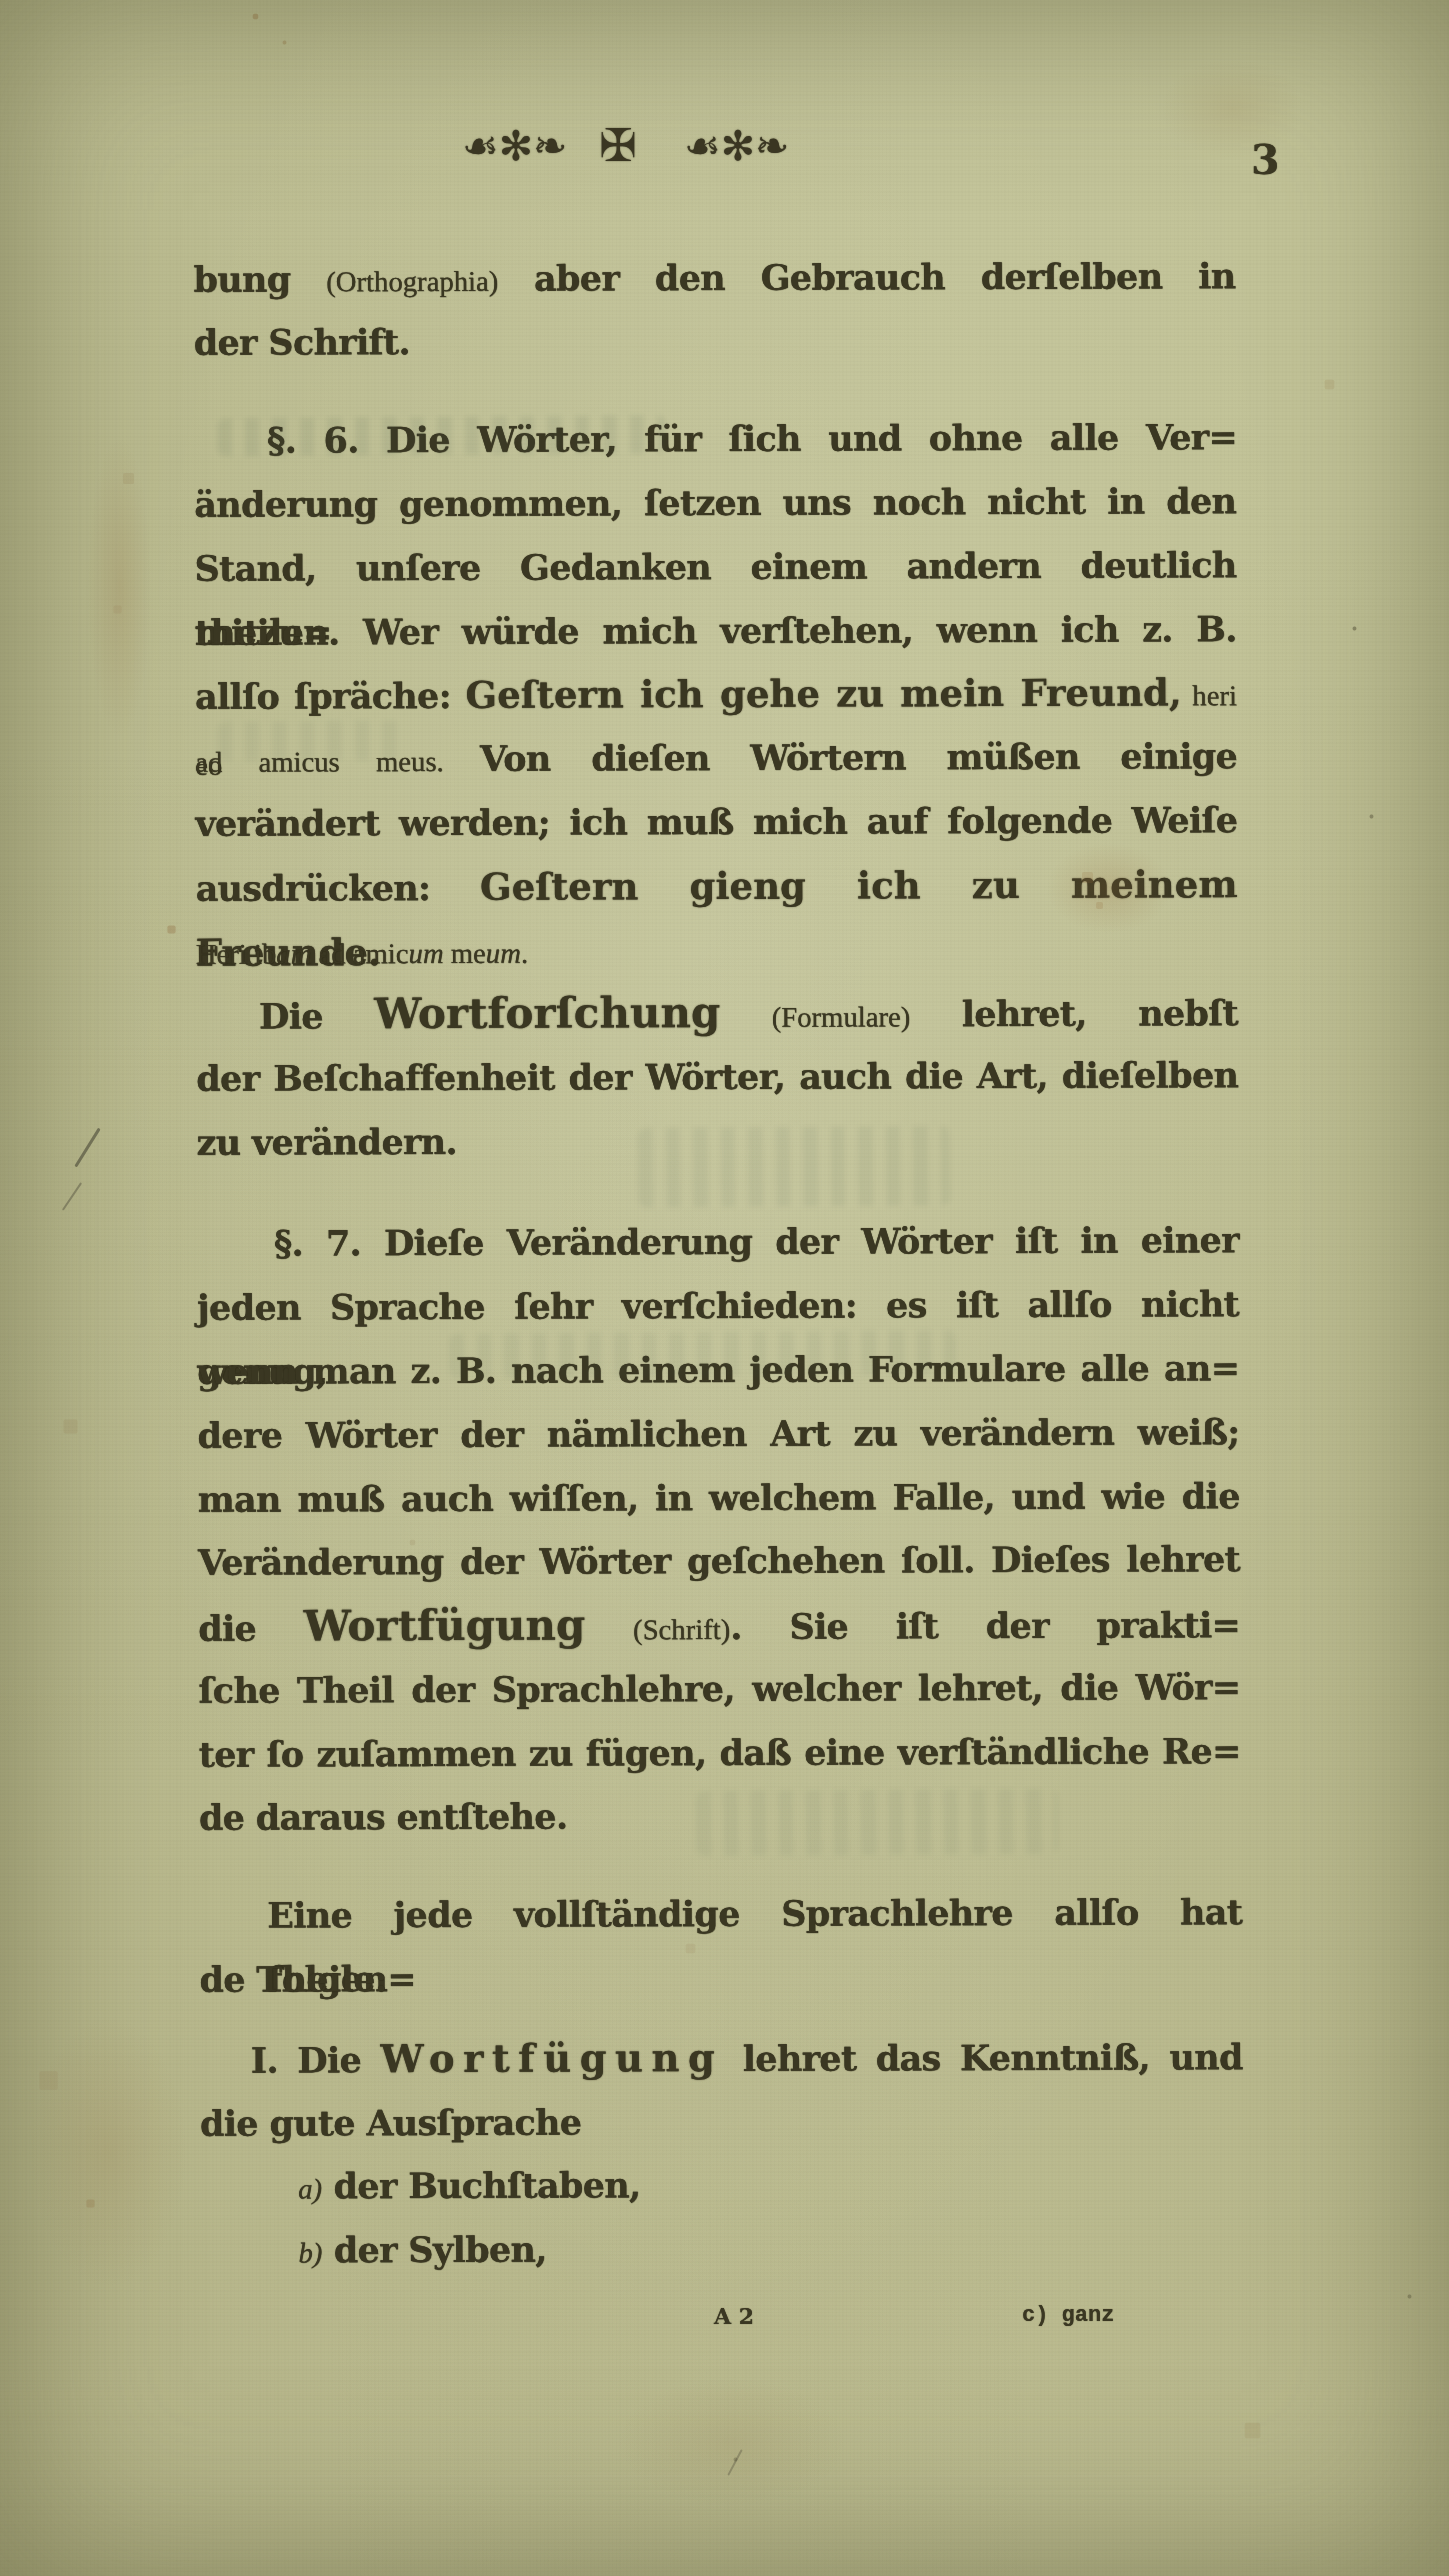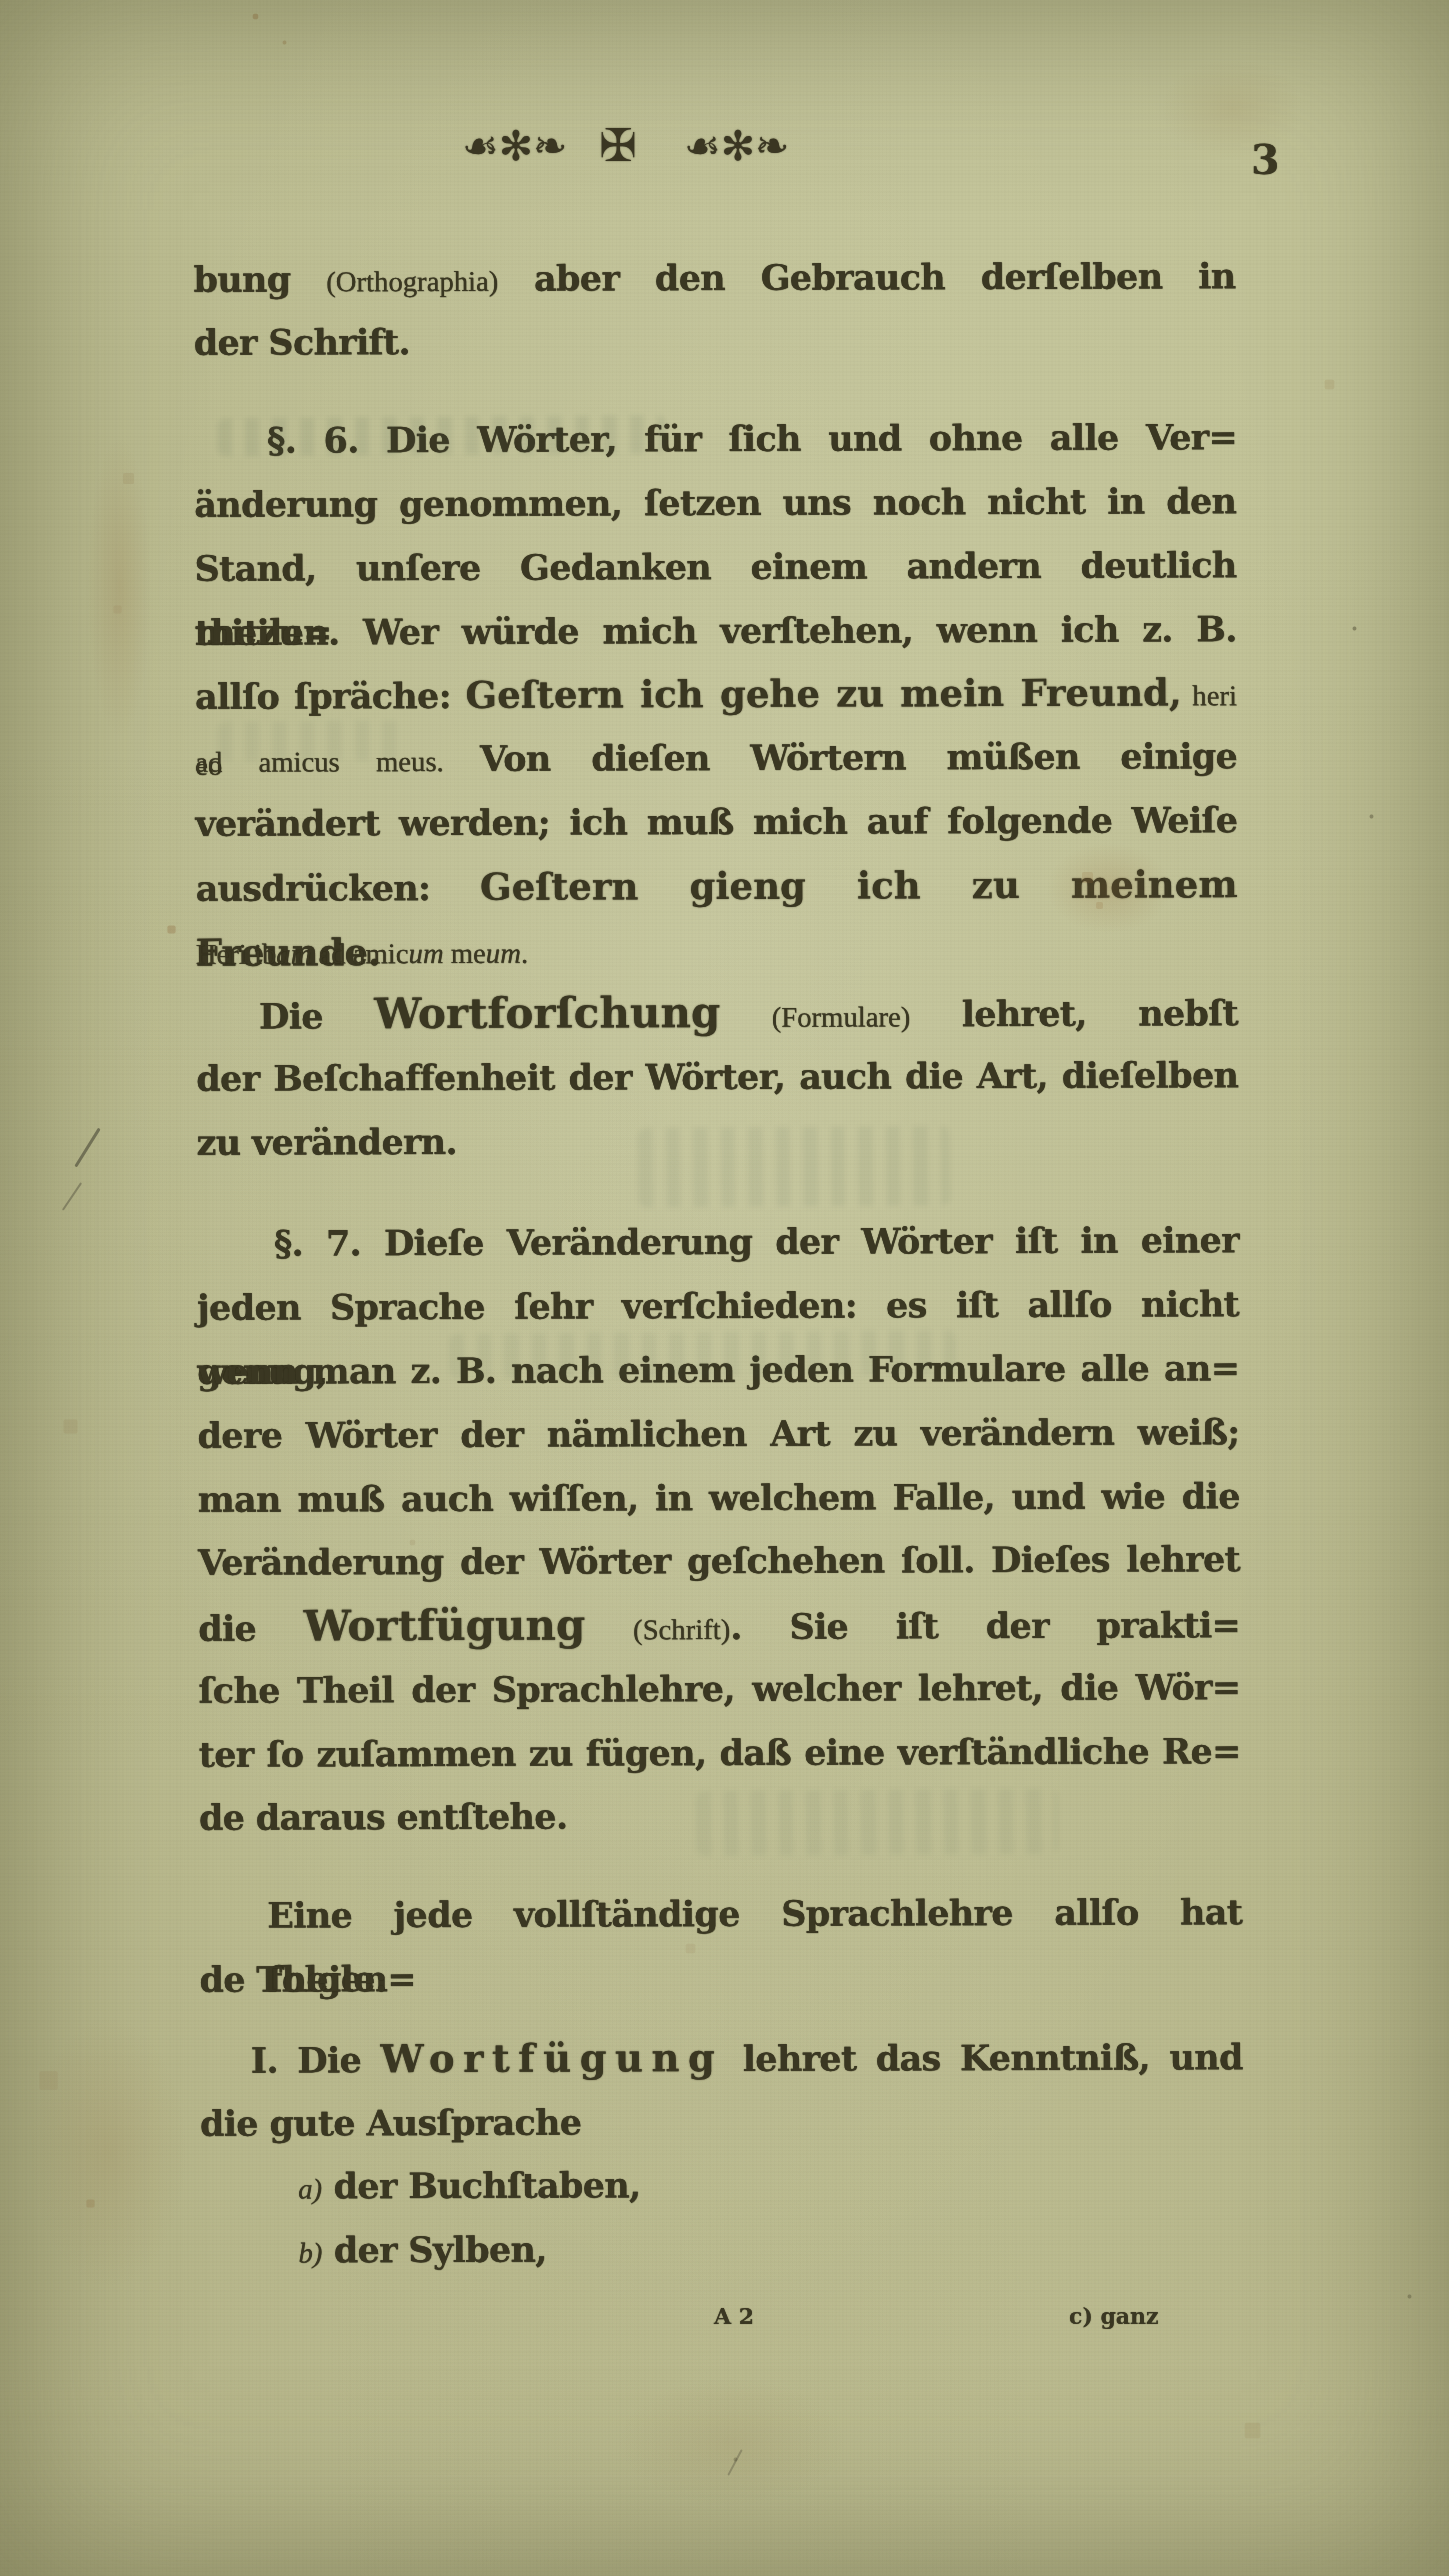--- a/index.html
+++ b/index.html
@@ -37,21 +37,21 @@
   }
   .page-number{
     position:absolute;left:1251px;top:136px;font-size:41px;font-weight:700;
     text-shadow:0 0 1.1px rgba(40,36,20,0.85);
   }
   .footer-mark{
     position:absolute;font-size:22px;font-weight:700;line-height:64px;
     text-shadow:0 0 0.9px rgba(44,40,22,0.85);
   }
   .sig{left:714px;top:2284px;}
-  .catch{left:1069px;top:2284px;}
+  .catch{left:1022px;top:2284px;font-family:Liberation Mono, monospace;}
   
   .stain{position:absolute;border-radius:50%;pointer-events:none;}
   .bleed{
     position:absolute;pointer-events:none;opacity:0.75;
     background:repeating-linear-gradient(90deg, rgba(72,92,76,0.12) 0 14.5px, transparent 14.5px 27.5px);
     filter:blur(2.9px);border-radius:8.7px;transform:rotate(-0.4deg);
   }
   .mark{position:absolute;background:rgba(62,60,46,0.55);border-radius:1.4px;pointer-events:none;}
   .speckles{position:absolute;left:0;top:0;width:1.4px;height:1.4px;background:transparent;border-radius:50%;
     box-shadow:

